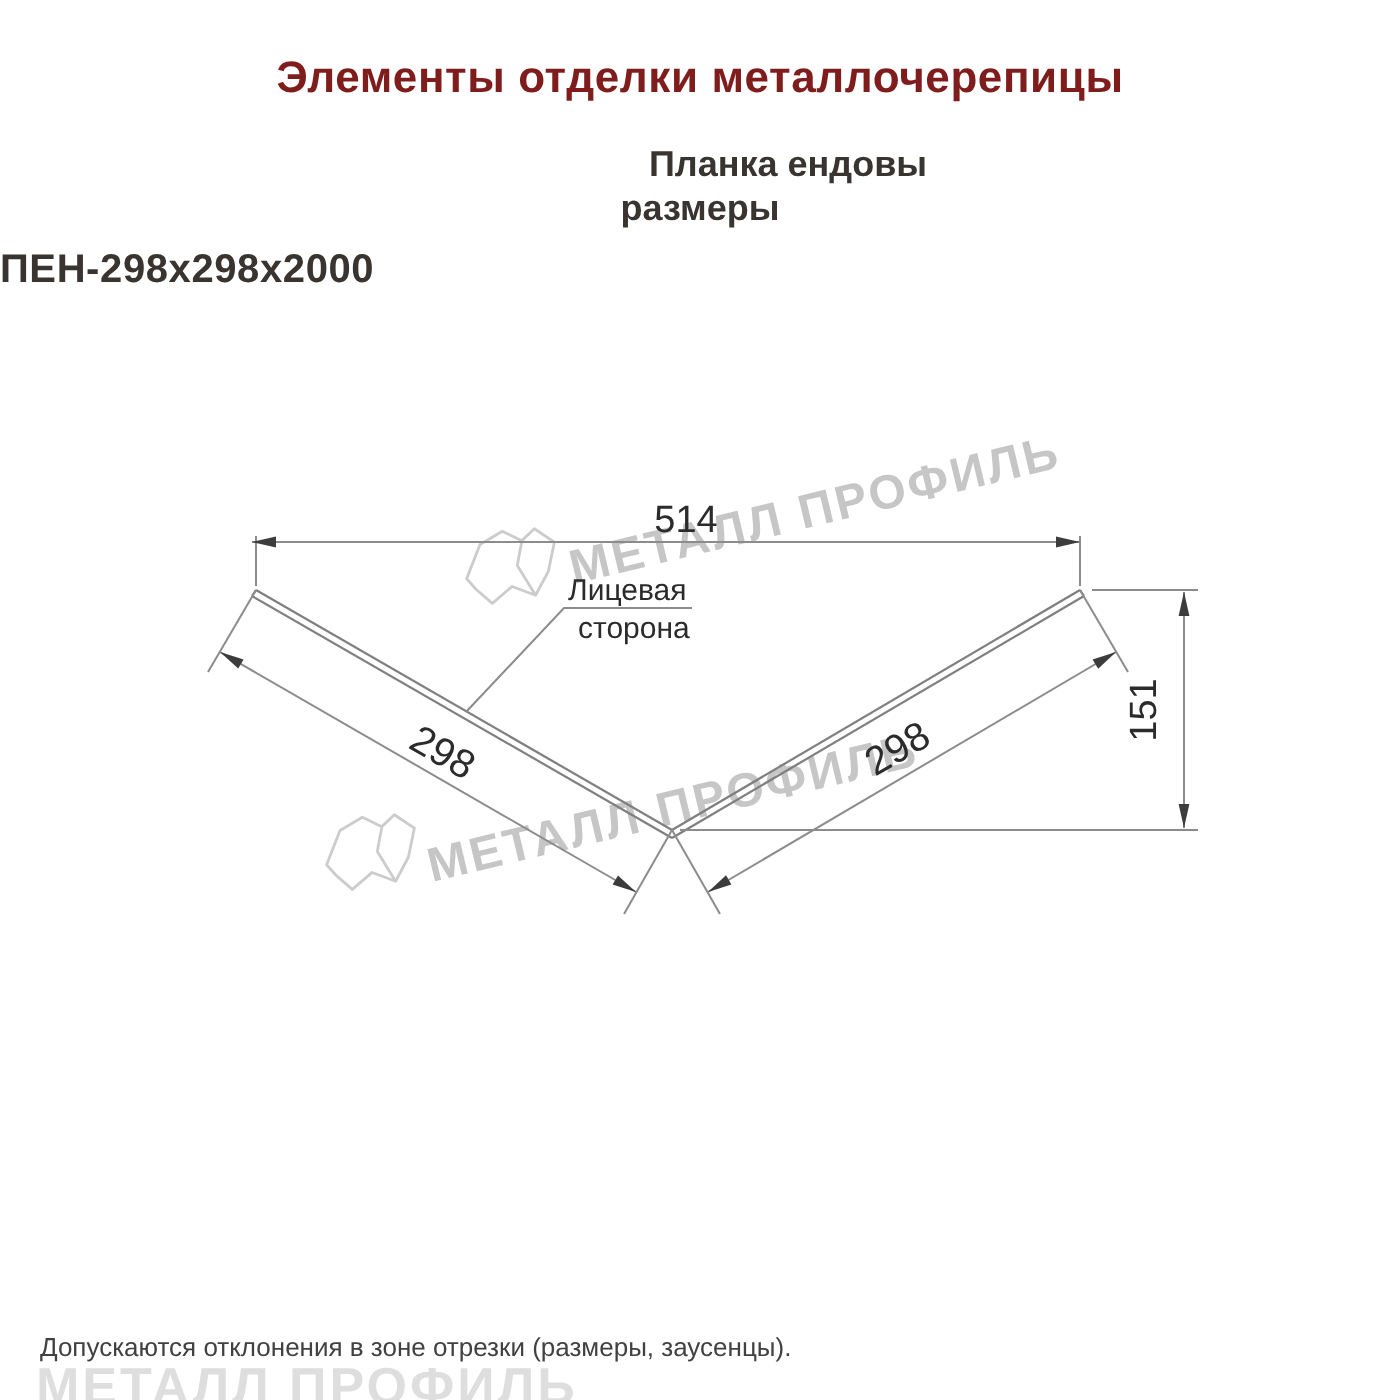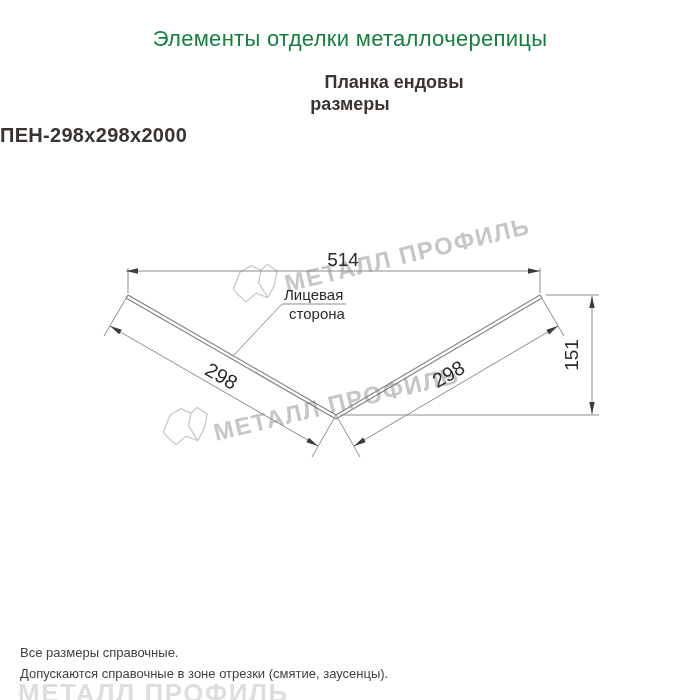--- a/index.html
+++ b/index.html
@@ -2,21 +2,21 @@
 <html><head>
 <meta charset="utf-8">
 <style>
   html,body{margin:0;padding:0;background:#ffffff;}
   .page{
     position:relative;width:700px;height:700px;background:#ffffff;
     overflow:hidden;font-family:"Liberation Sans", sans-serif;
   }
   .title{
     position:absolute;top:26px;left:0;width:700px;text-align:center;
-    font-size:22px;font-weight:normal;color:#15803d;letter-spacing:0.3px;
+    font-size:22px;font-weight:bold;color:#7f1d1d;letter-spacing:0.3px;
   }
   .subtitle{
     position:absolute;left:0;width:700px;text-align:center;
     font-size:18px;font-weight:bold;color:#3a3430;
   }
   .sub1{top:72px;margin-left:44px;}
   .sub2{top:94px;}
   .code{
     position:absolute;top:124px;left:0;width:700px;text-align:left;
     font-size:20px;font-weight:bold;color:#3a3430;letter-spacing:0.3px;
@@ -105,16 +105,15 @@
       <text class="dimtext" x="578" y="355" text-anchor="middle" font-size="19" transform="rotate(-90 578 355)">151</text>
     </g>
 
     <g>
       <polyline class="thin" points="233,356 282,304 346,304"></polyline>
       <text class="dimtext" x="284" y="300" font-size="15">Лицевая</text>
       <text class="dimtext" x="289" y="319" font-size="15">сторона</text>
     </g>
   </svg>
 
-  <div class="note note1">Все размеры справочные.</div>
-  <div class="note note2">Допускаются справочные в зоне отрезки (смятие, заусенцы).</div>
+  <div class="note note2">Допускаются отклонения в зоне отрезки (размеры, заусенцы).</div>
 
 </div>
 
 </body></html>

